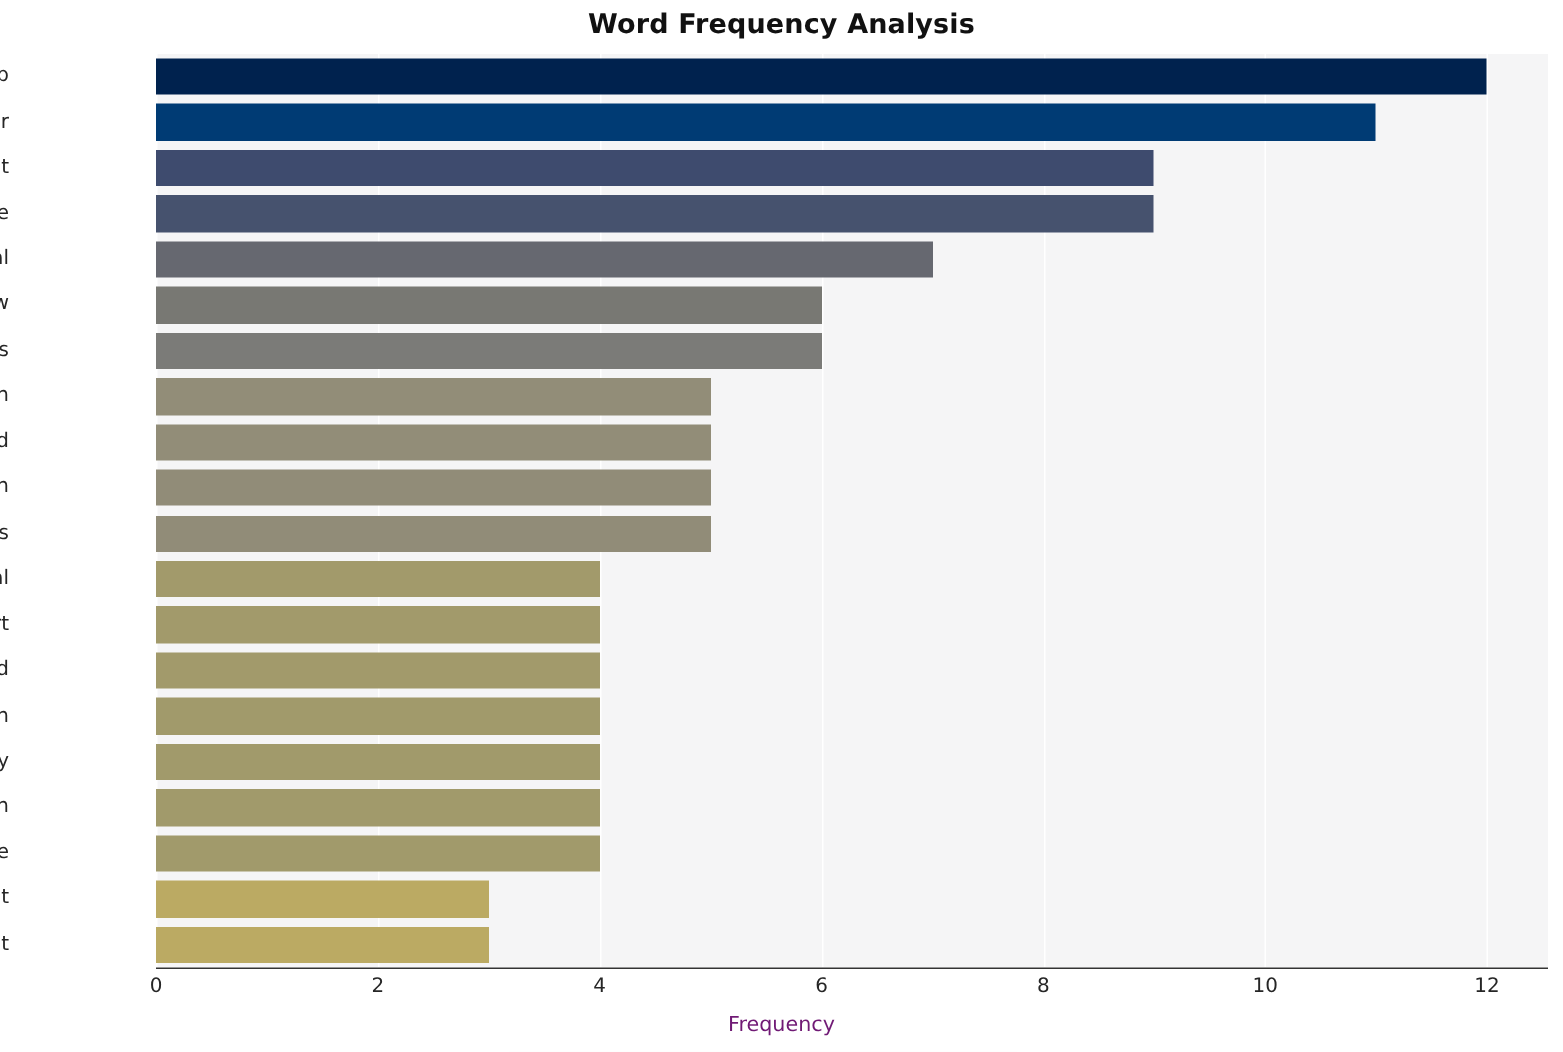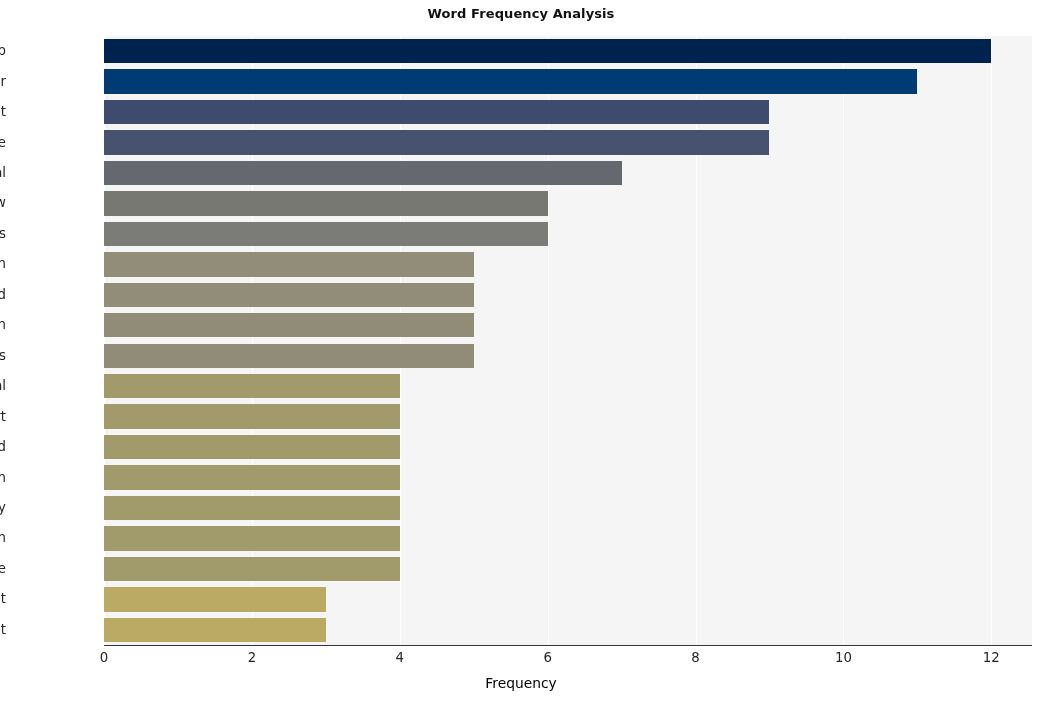--- a/index.html
+++ b/index.html
@@ -23,21 +23,21 @@
     background: #ffffff;
   }
 
   
   #chart-title {
     position: absolute;
     left: 0;
     top: 6px;
     width: 1042px;
     text-align: center;
-    font-size: 13px;
+    font-size: 18px;
     font-weight: bold;
     color: #111111;
     letter-spacing: 0.1px;
     white-space: nowrap;
   }
 
   
   #plot-area {
     position: absolute;
     left: 104px;
@@ -103,21 +103,21 @@
     white-space: nowrap;
     line-height: 1;
   }
   #x-axis-title {
     position: absolute;
     left: 0;
     top: 675px;
     width: 1042px;
     text-align: center;
     font-size: 13.8px;
-    color: #000000;
+    color: #701a75;
     white-space: nowrap;
   }
 </style>
 </head>
 <body>
 
 <div id="figure">
 
   <div id="chart-title">Word Frequency Analysis</div>
 

